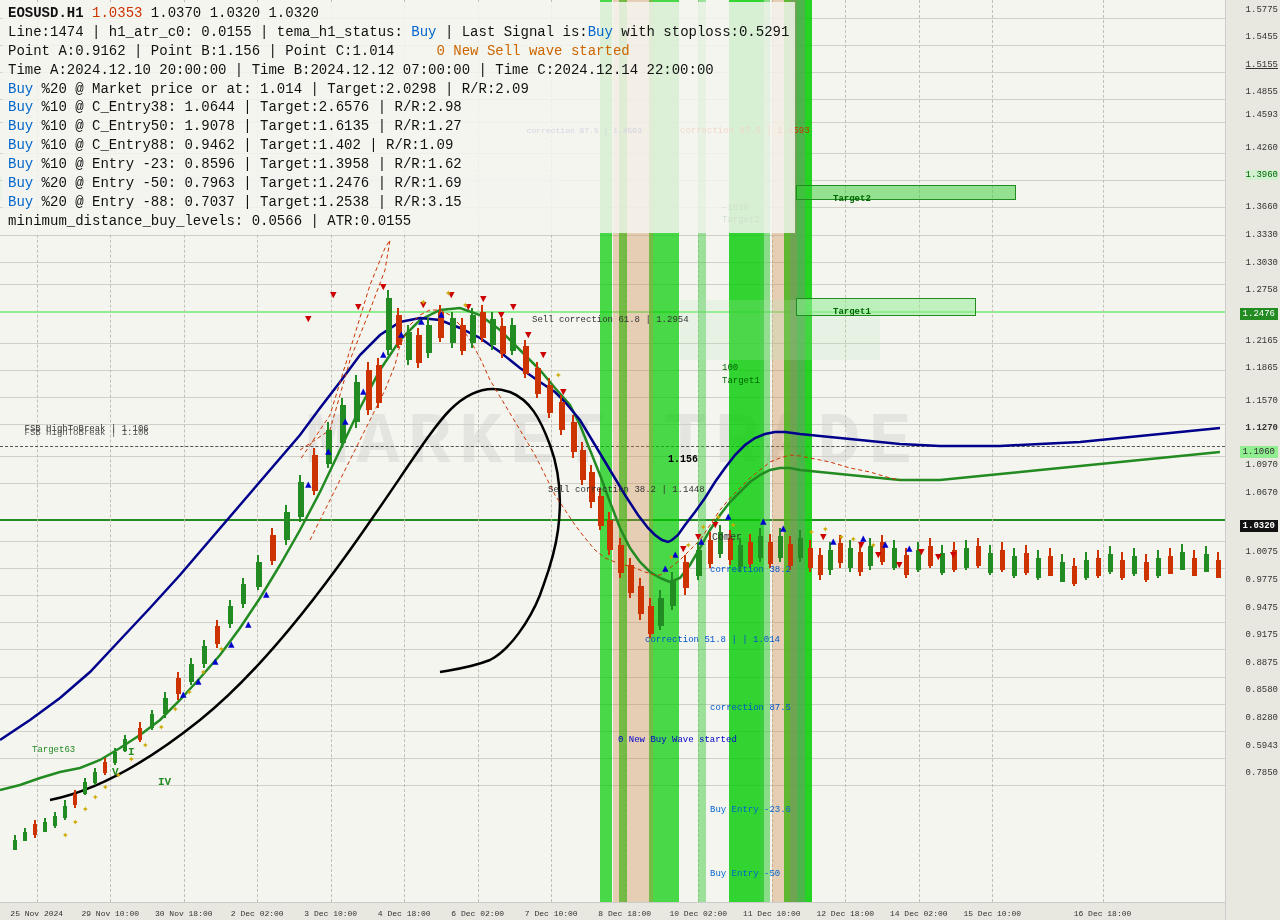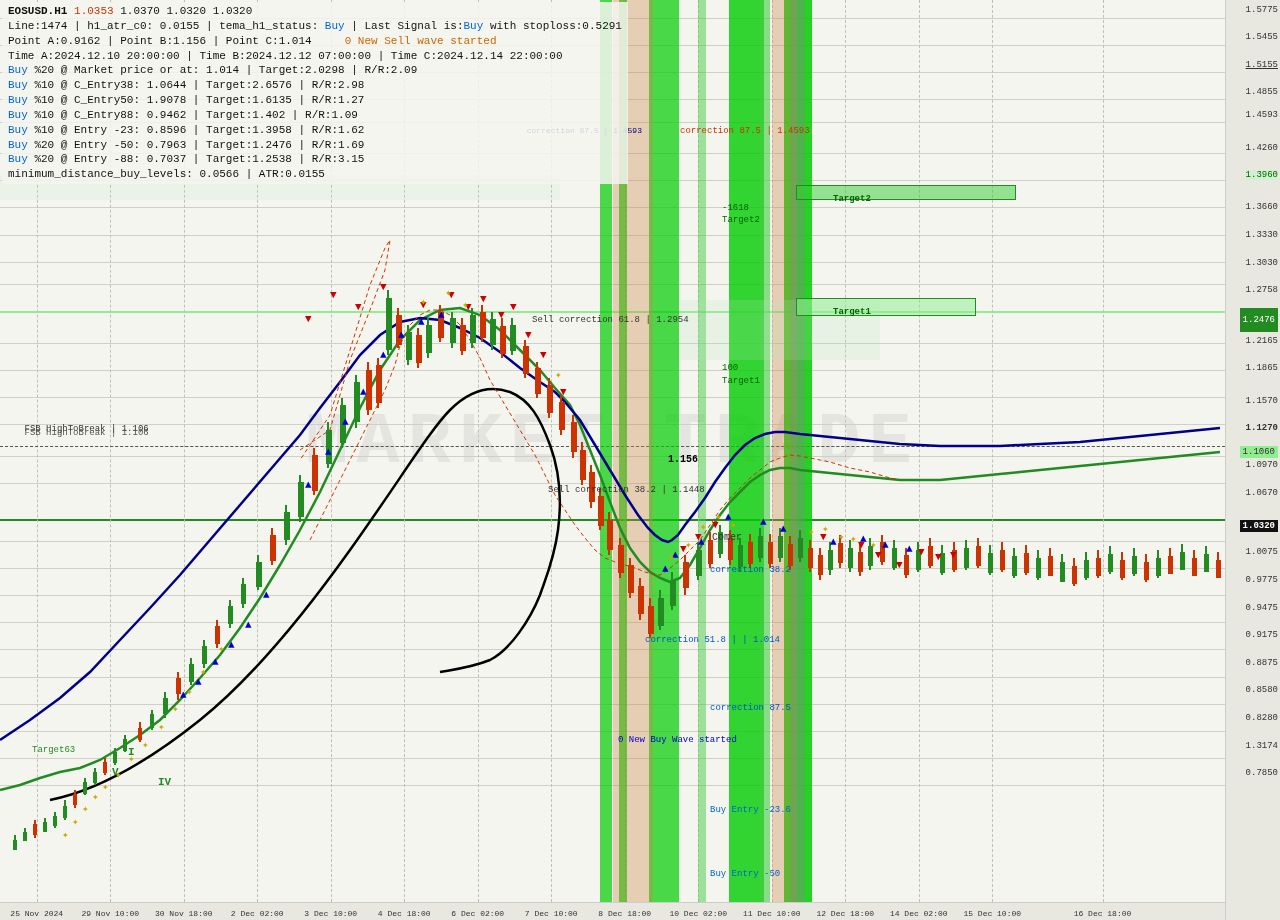--- a/index.html
+++ b/index.html
@@ -50,21 +50,21 @@
     }
     .price-label.current {
       background: #111;
       color: #fff;
       padding: 1px 3px;
       font-weight: bold;
     }
     .price-label.green-bg {
       background: #228B22;
       color: #fff;
-      padding: 7px 3px;
+      padding: 1px 3px;
     }
     .price-label.green-bg2 {
       background: #90EE90;
       color: #333;
       padding: 1px 3px;
     }
 
     #time-axis {
       position: absolute;
       bottom: 0;
@@ -179,21 +179,21 @@
     #chart-svg {
       position: absolute;
       top: 0;
       left: 0;
       width: 1225px;
       height: 902px;
       z-index: 3;
     }
 
     .top-bar-line {
-      font-size: 11px;
+      font-size: 14px;
       line-height: 1.35;
       color: #111;
       padding: 0 2px;
     }
   </style>
 </head>
 <body>
 
 <div id="chart-container">
 
@@ -673,21 +673,21 @@
     <div class="price-label" style="top:50%;">1.0970</div>
     <div class="price-label" style="top:53%;">1.0670</div>
     <div class="price-label current" style="top:56.5%;">1.0320</div>
     <div class="price-label" style="top:59.5%;">1.0075</div>
     <div class="price-label" style="top:62.5%;">0.9775</div>
     <div class="price-label" style="top:65.5%;">0.9475</div>
     <div class="price-label" style="top:68.5%;">0.9175</div>
     <div class="price-label" style="top:71.5%;">0.8875</div>
     <div class="price-label" style="top:74.5%;padding-left:48px;">0.8580</div>
     <div class="price-label" style="top:77.5%;">0.8280</div>
-    <div class="price-label" style="top:80.5%;">1.3174</div>
+    <div class="price-label" style="top:80.5%;">0.5943</div>
     <div class="price-label" style="top:83.5%;">0.7850</div>
   </div>
 
   <div id="time-axis">
     <div class="time-label" style="left:3%;">25 Nov 2024</div>
     <div class="time-label" style="left:9%;">29 Nov 10:00</div>
     <div class="time-label" style="left:15%;">30 Nov 18:00</div>
     <div class="time-label" style="left:21%;">2 Dec 02:00</div>
     <div class="time-label" style="left:27%;">3 Dec 10:00</div>
     <div class="time-label" style="left:33%;">4 Dec 18:00</div>

